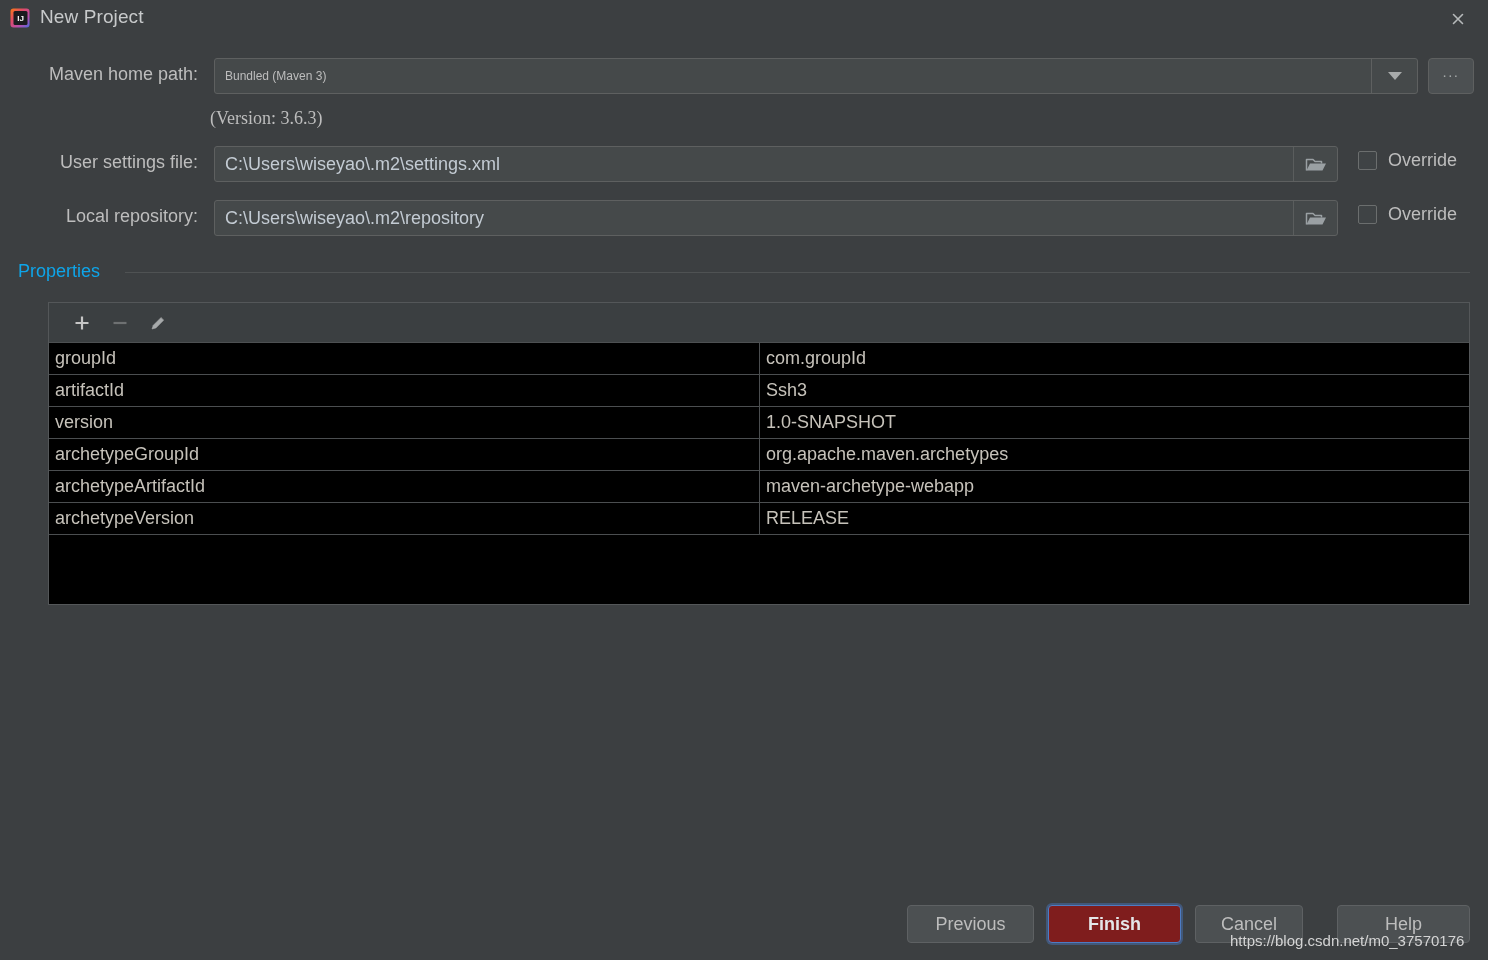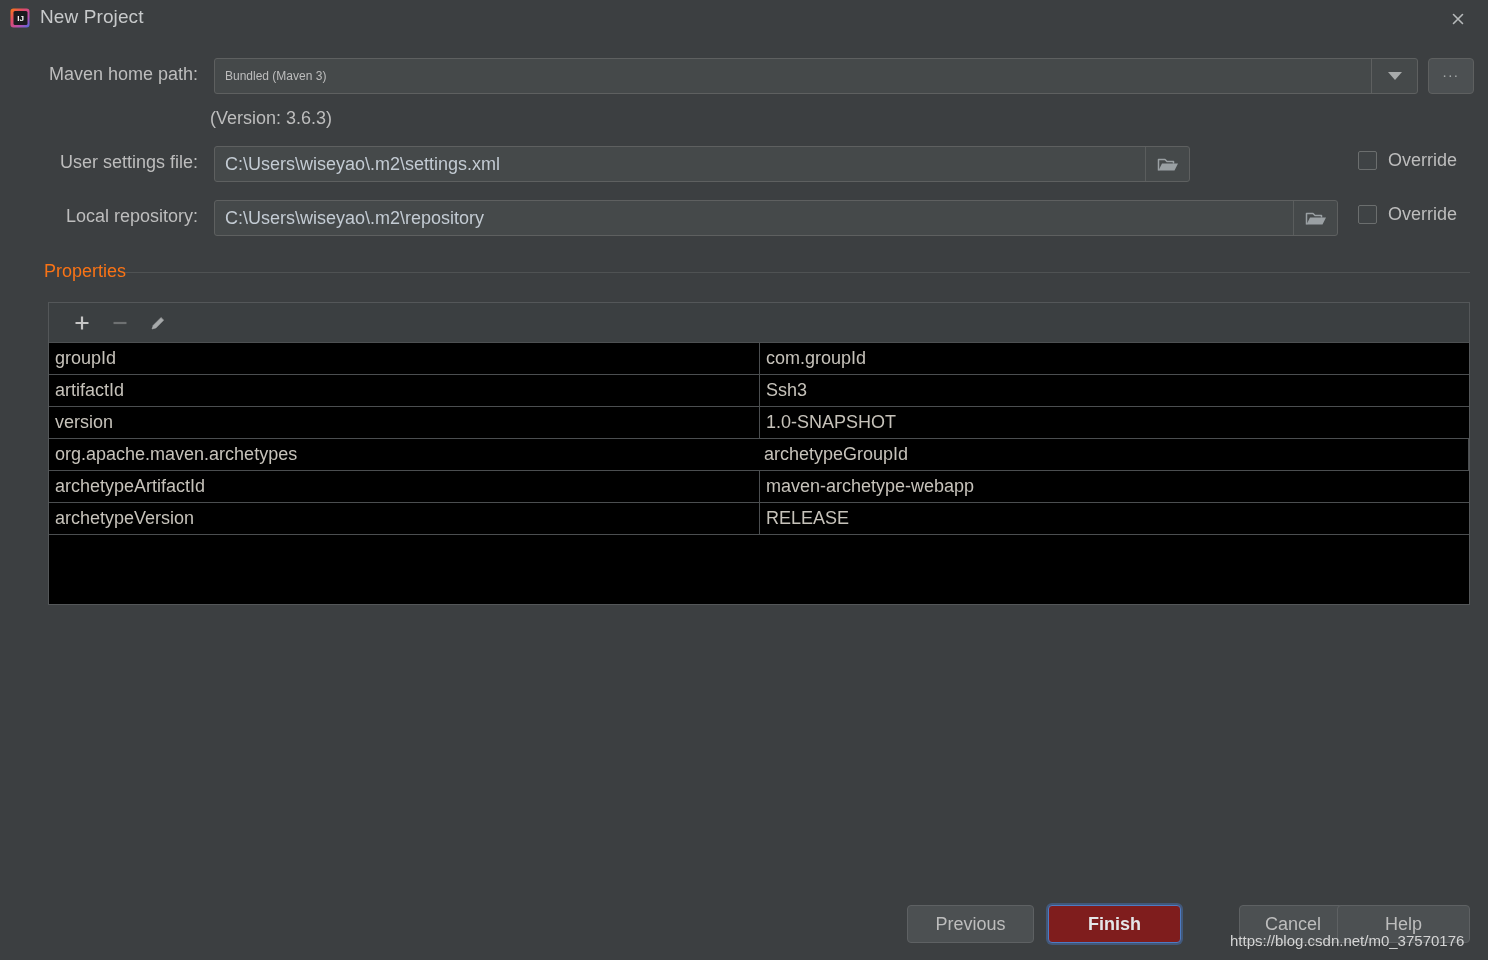--- a/index.html
+++ b/index.html
@@ -60,20 +60,21 @@
   }
   .lbl-maven  { left: 0px; top: 64px;  width: 198px; }
   .lbl-user   { left: 0px; top: 152px; width: 198px; }
   .lbl-local  { left: 0px; top: 206px; width: 198px; }
 
   .version-text {
     position: absolute;
     left: 210px; top: 108px;
     font-size: 18px;
     color: #bdbdbd;
+    font-family: Liberation Serif, serif;
   }
 
   
   .combo {
     position: absolute;
     left: 214px; top: 58px;
     width: 1204px; height: 36px;
     background: #45494a;
     border: 1px solid #5e6060;
     border-radius: 3px;
@@ -126,21 +127,21 @@
     position: absolute;
     height: 36px;
     background: #45494a;
     border: 1px solid #5e6060;
     border-radius: 3px;
     box-sizing: border-box;
     display: flex;
     align-items: center;
     cursor: text;
   }
-  .fld-user  { left: 214px; top: 146px; width: 976px; }
+  .fld-user  { left: 214px; top: 146px; width: 1124px; }
   .fld-local { left: 214px; top: 200px; width: 1124px; }
   .field-value {
     padding-left: 10px;
     font-size: 18px;
     color: #c3cbd3;
     flex: 1;
     overflow: hidden;
     white-space: nowrap;
   }
   .folder-btn {
@@ -171,22 +172,21 @@
     font-size: 18px;
     color: #bdbdbd;
     white-space: nowrap;
   }
 
   
   .props-title {
     position: absolute;
     left: 18px; top: 261px;
     font-size: 18px;
-    color: #f97316;
-    margin-left: 26px;
+    color: #0ea5e9;
   }
   .props-rule {
     position: absolute;
     left: 125px; top: 272px;
     width: 1345px; height: 1px;
     background: #4f5253;
   }
 
   .table-wrap {
     position: absolute;
@@ -249,21 +249,21 @@
   }
   .btn-previous { left: 907px; width: 127px; }
   .btn-finish {
     left: 1048px; width: 133px;
     background: #7f1d1d;
     border: 1px solid #4d7cc3;
     color: #e4e6e8;
     font-weight: bold;
     box-shadow: 0 0 0 2px rgba(70,110,170,0.55);
   }
-  .btn-cancel { left: 1195px; width: 108px; margin-left: 44px; }
+  .btn-cancel { left: 1195px; width: 108px; }
   .btn-help   { left: 1337px; width: 133px; }
 
   .watermark {
     position: absolute;
     left: 1230px; top: 932px;
     font-size: 15px;
     color: #dcdcdc;
     white-space: nowrap;
     opacity: 0.95;
   }
@@ -374,22 +374,22 @@
       </div>
       <div class="trow">
         <div class="tcell k">artifactId</div>
         <div class="tcell v">Ssh3</div>
       </div>
       <div class="trow">
         <div class="tcell k">version</div>
         <div class="tcell v">1.0-SNAPSHOT</div>
       </div>
       <div class="trow">
+        <div class="tcell k">archetypeGroupId</div>
         <div class="tcell v">org.apache.maven.archetypes</div>
-        <div class="tcell k">archetypeGroupId</div>
       </div>
       <div class="trow">
         <div class="tcell k">archetypeArtifactId</div>
         <div class="tcell v">maven-archetype-webapp</div>
       </div>
       <div class="trow">
         <div class="tcell k">archetypeVersion</div>
         <div class="tcell v">RELEASE</div>
       </div>
     </div>

